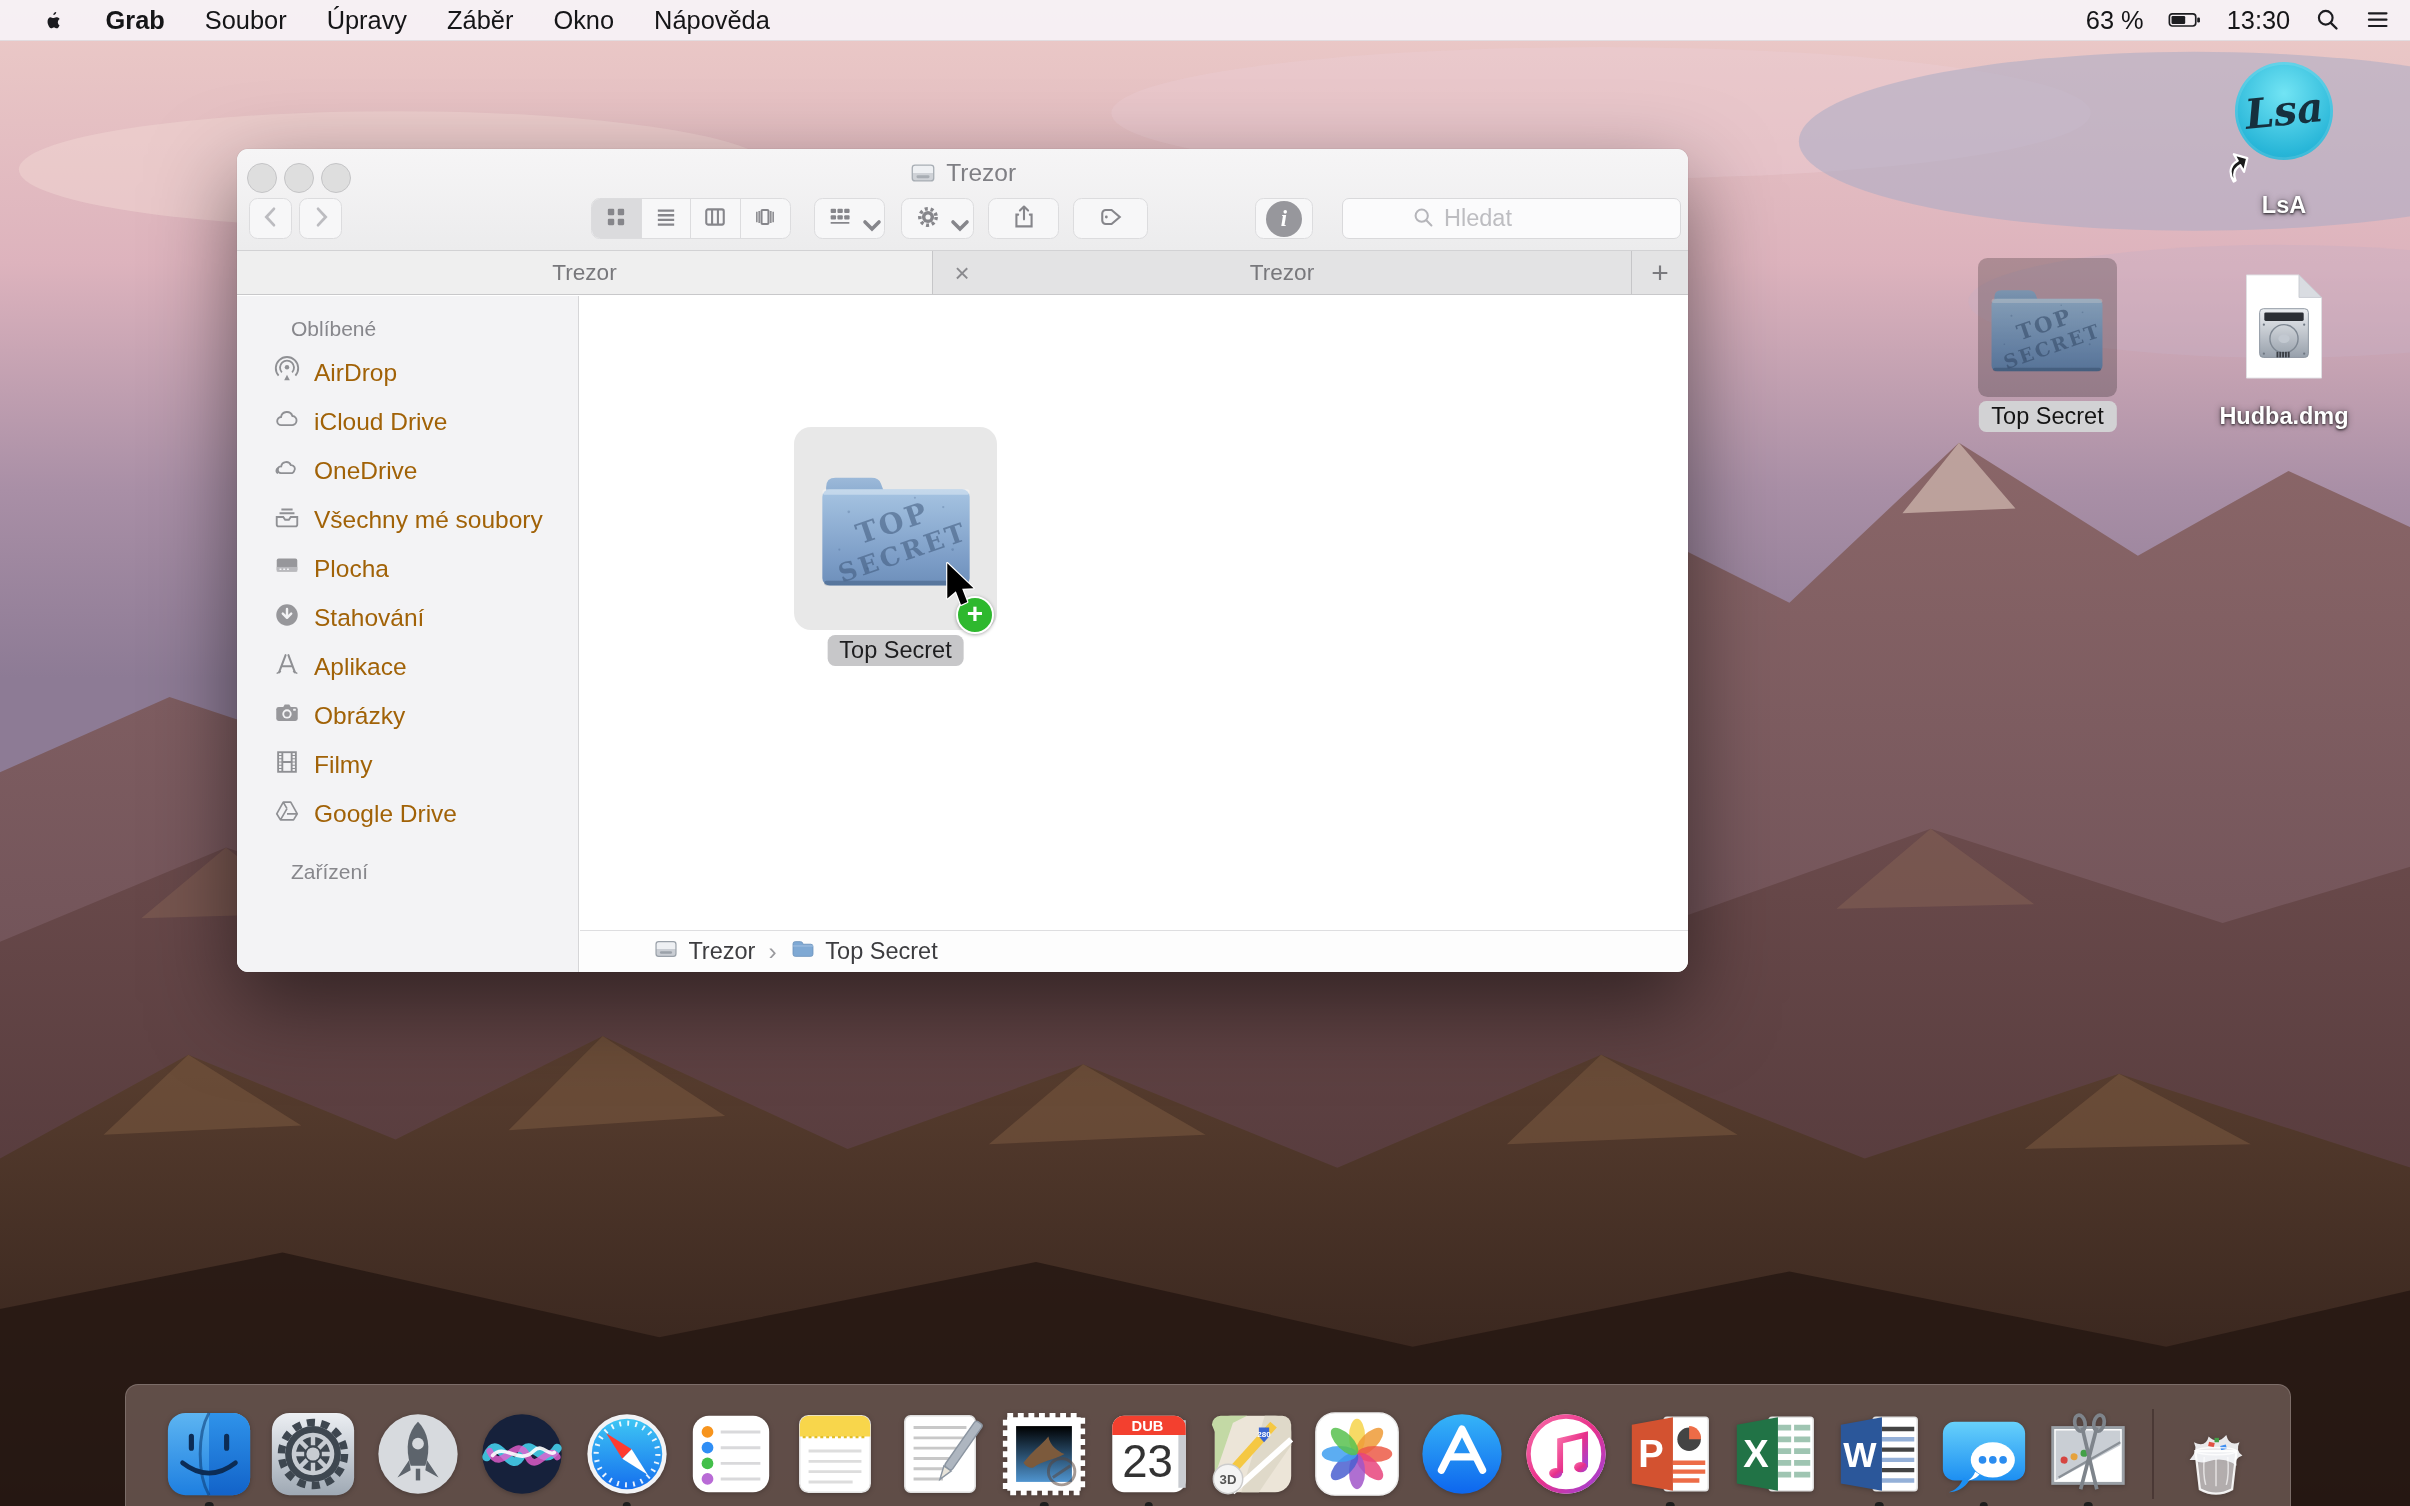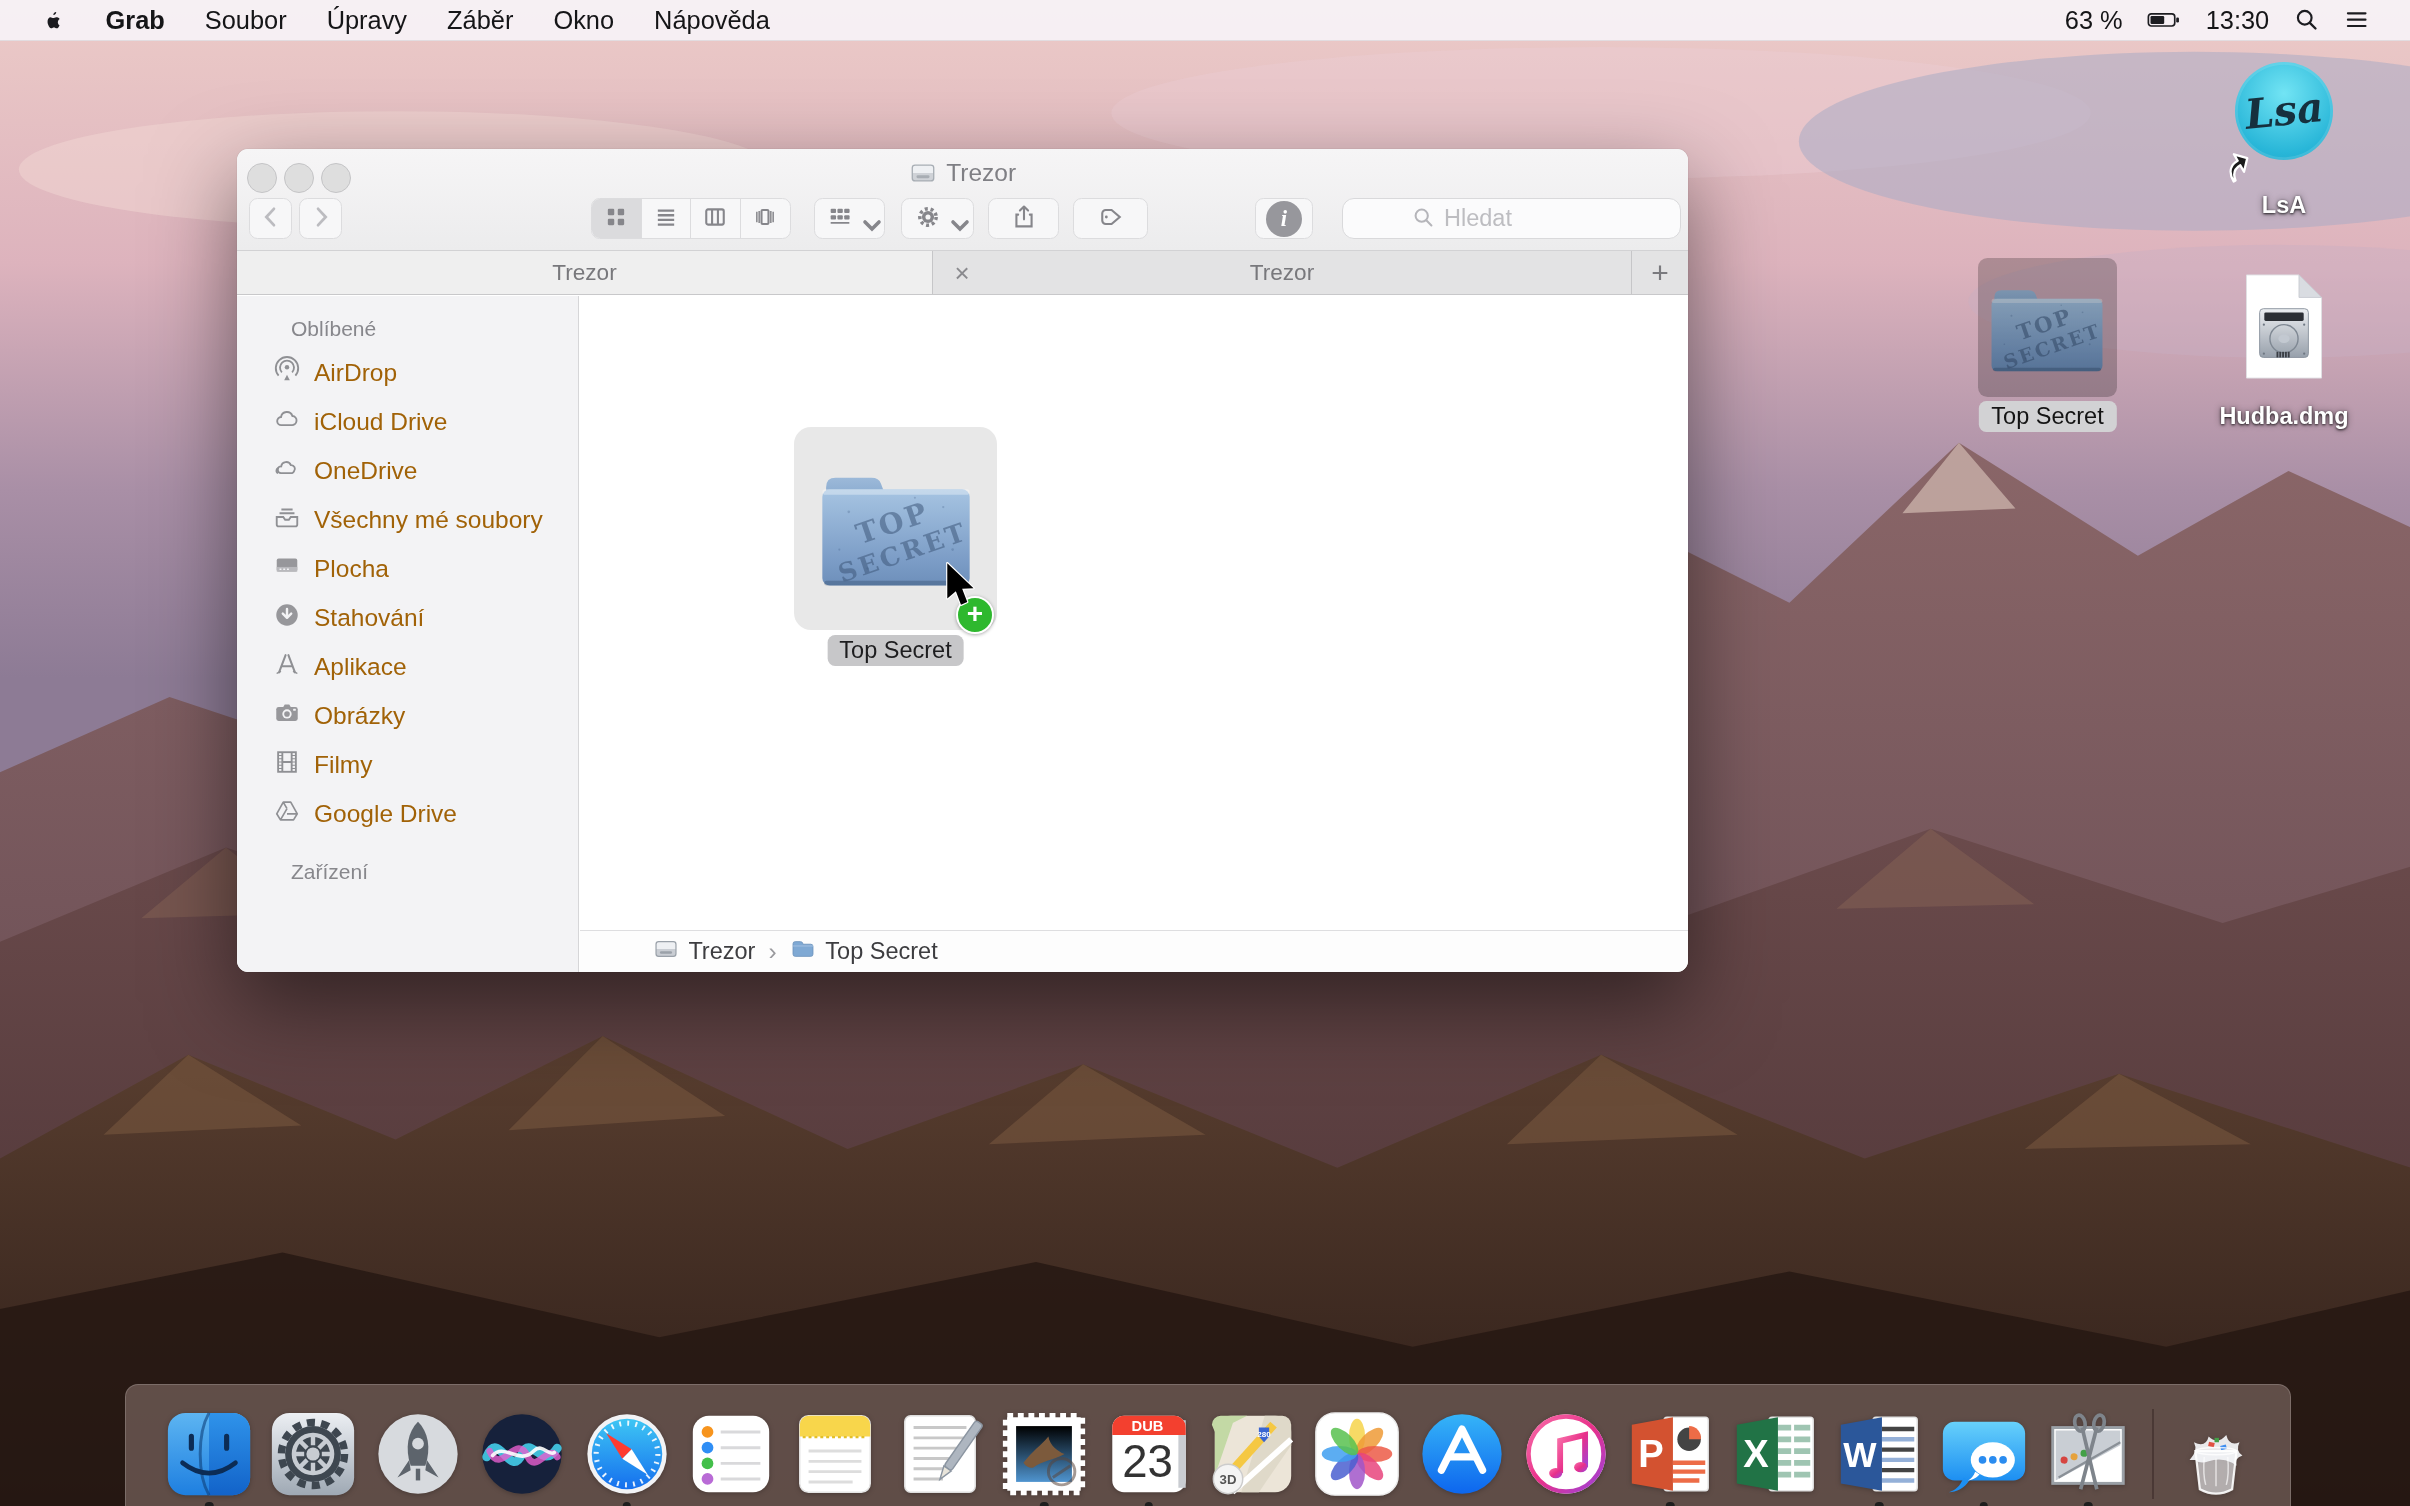--- a/index.html
+++ b/index.html
@@ -8,21 +8,21 @@
   #wallpaper { position:absolute; inset:0; z-index:0; }
 
   
   #menubar { position:absolute; top:0; left:0; right:0; height:41px; z-index:50;
     background:rgba(247,241,245,0.95); border-bottom:0.9px solid rgba(0,0,0,0.08);
     display:flex; align-items:center; justify-content:space-between; color:#151517; font-size:25.4px; }
   .menu-left { display:flex; align-items:center; padding-left:19px; height:100%; }
   .menu-left .apple { width:24.5px; height:24.5px; display:inline-flex; margin:0 21px 0 21px; }
   .menu-item { padding:0 20px; height:35px; display:inline-flex; align-items:center; cursor:default; }
   .menu-bold { font-weight:700; }
-  .menu-right { display:flex; align-items:center; gap:24.5px; padding-right:42px; height:100%; }
+  .menu-right { display:flex; align-items:center; gap:24.5px; padding-right:21px; height:100%; }
   .status-list { display:flex; align-items:center; gap:24.5px; }
   .status-icon { width:25.4px; height:25.4px; display:inline-flex; align-items:center; }
   .status-icon svg { width:100%; height:100%; }
   .batt-icon { width:34px; }
   .clock, .batt-pct { font-size:25.4px; color:#151517; white-space:nowrap; }
 
   
   #finder-window { position:absolute; left:237px; top:149px; width:1451px; height:823px; z-index:20;
     border-radius:11.3px; background:#fff; overflow:hidden;
     box-shadow:0 32px 85px rgba(0,0,0,0.5), 0 0 0.9px rgba(0,0,0,0.35); }
@@ -40,21 +40,21 @@
   .chev { width:15px !important; height:15px !important; }
   .seg { position:absolute; top:49px; left:354px; width:200px; height:41px; border:1.4px solid #dcdcde;
     border-radius:8.5px; overflow:hidden; display:flex; background:#f7f7f8; }
   .seg-cell { width:50px; display:flex; align-items:center; justify-content:center; border-right:0.9px solid #dcdcde; }
   .seg-cell:last-child { border-right:none; }
   .seg-cell.sel { background:#dbdbdd; }
   .seg-cell svg { width:28px; height:28px; }
   .info-circle { width:36px; height:36px; border-radius:50%; background:#97979c; color:#fff;
     font-size:22.6px; font-weight:700; display:flex; align-items:center; justify-content:center; font-family:"Liberation Serif","DejaVu Serif",serif; font-style:italic; }
   .searchbox { position:absolute; top:49px; left:1105px; width:339px; height:41px; border:1.4px solid #d9d9db;
-    border-radius:12px; background:#fbfbfc; display:flex; align-items:center; padding-left:68px; gap:8.5px; }
+    border-radius:7px; background:#fbfbfc; display:flex; align-items:center; padding-left:68px; gap:8.5px; }
   .searchbox svg { width:24.5px; height:24.5px; flex:none; }
   .searchbox input { border:none; outline:none; background:transparent; font-size:23.5px; color:#5a5a5e; width:207px;
     font-family:inherit; }
   .searchbox input::placeholder { color:#bdbdc1; }
 
   .tabbar { position:absolute; top:102px; left:0; right:0; height:44px; background:#e3e3e4;
     border-bottom:0.9px solid #c8c8ca; display:flex; }
   .tab { position:relative; display:flex; align-items:center; justify-content:center;
     font-size:22.6px; color:#78787c; border-right:0.9px solid #c6c6c8; }
   .tab.active { background:#efefef; }

